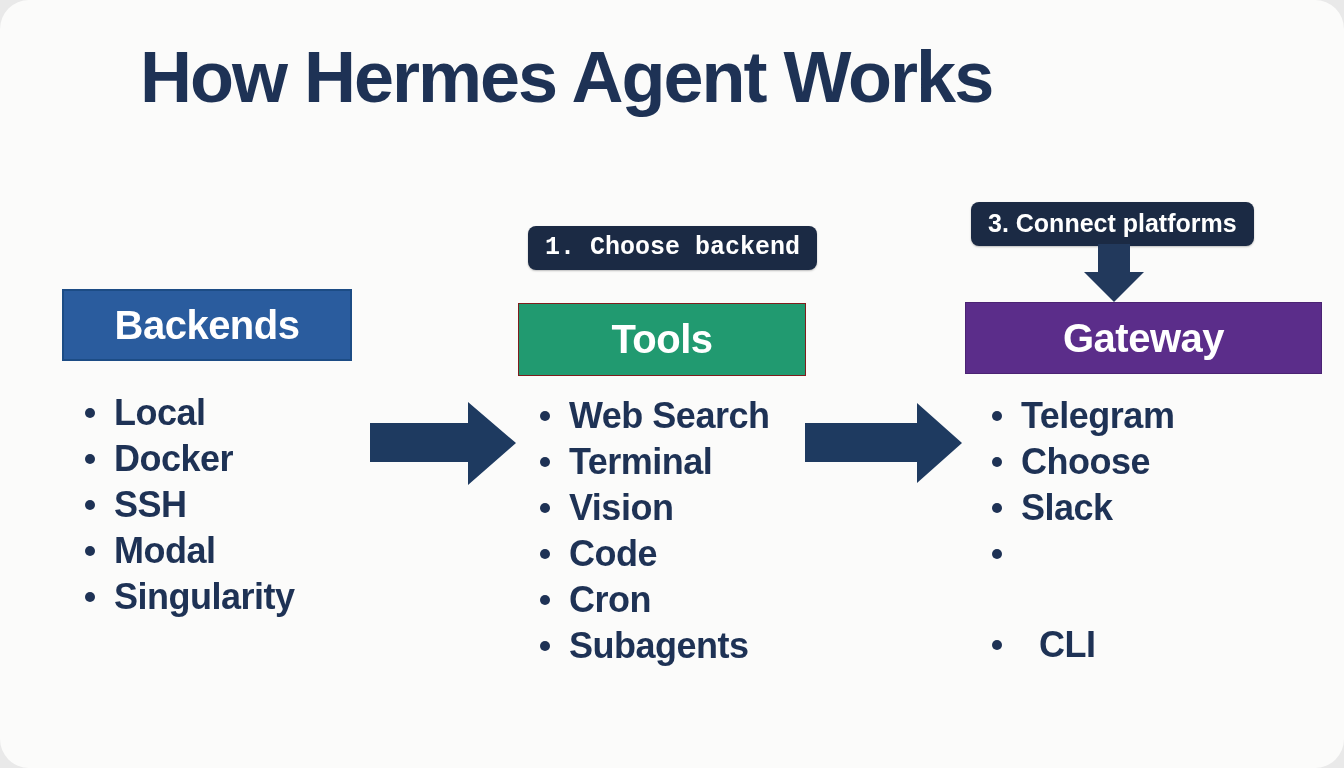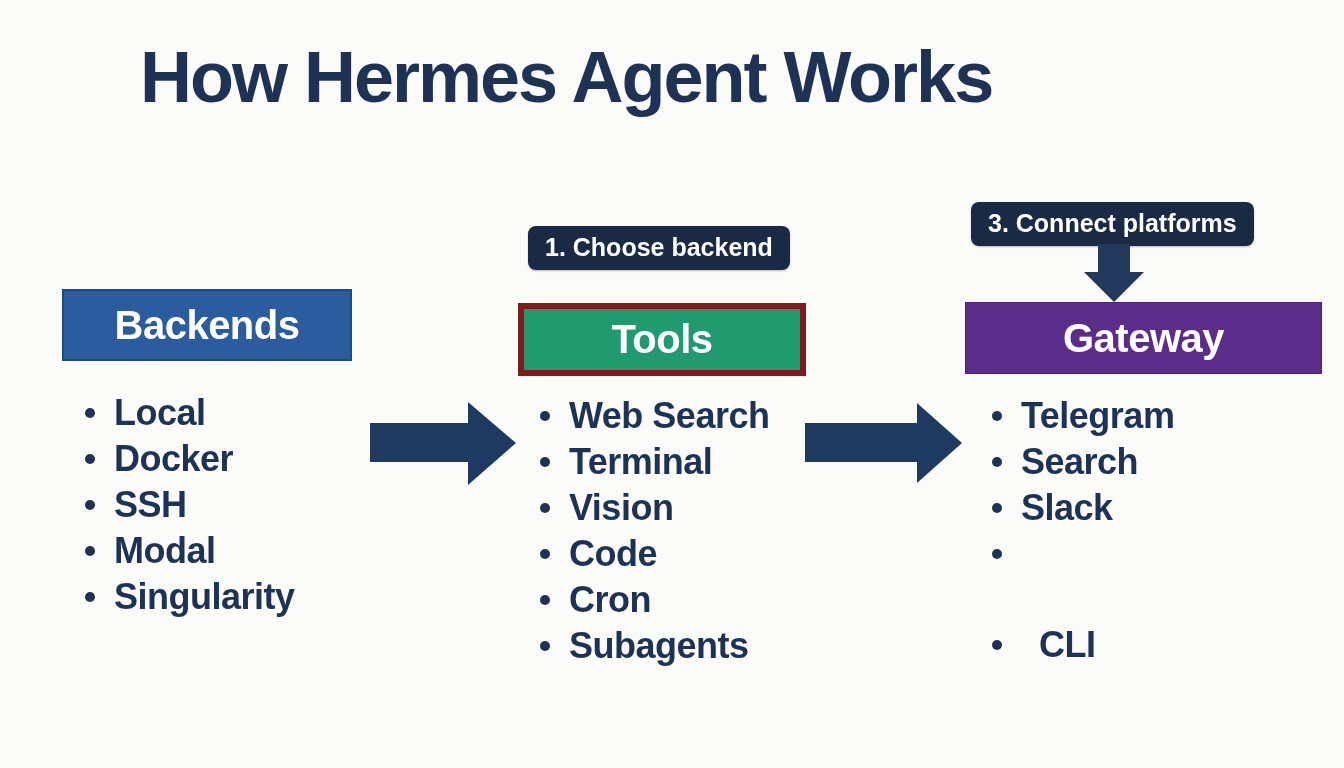--- a/index.html
+++ b/index.html
@@ -17,20 +17,21 @@
   html, body { background: #e9e9e9; }
   body { font-family: "Liberation Sans", sans-serif; }
 
   .canvas {
     position: relative;
     width: 1344px;
     height: 768px;
     background: var(--background);
     overflow: hidden;
     margin: 0 auto;
+    border-radius: 29px;
   }
 
   .page-title {
     position: absolute;
     left: 140px;
     top: 36px;
     font-size: 72px;
     font-weight: 700;
     letter-spacing: -2px;
     color: var(--title-text);
@@ -41,42 +42,42 @@
     position: absolute;
     background: var(--label-background);
     color: var(--header-text);
     font-size: 25px;
     font-weight: 700;
     padding: 7px 17px 8px 17px;
     border-radius: 8px;
     white-space: nowrap;
     box-shadow: 0 1px 2px rgba(0,0,0,0.25);
   }
-  .step-label-1 { left: 528px; top: 226px; }
+  .step-label-1 { left: 528px; top: 226px; font-family: Liberation Mono, monospace; }
   .step-label-3 { left: 971px; top: 202px; }
 
   .col-header {
     position: absolute;
     display: flex;
     align-items: center;
     justify-content: center;
     color: var(--header-text);
     font-size: 40px;
     font-weight: 700;
     letter-spacing: -0.5px;
   }
   .col-header-backends {
     left: 62px; top: 289px; width: 290px; height: 72px;
     background: var(--backends-header);
     border: 2px solid #1c4c85;
   }
   .col-header-tools {
     left: 518px; top: 303px; width: 288px; height: 73px;
     background: var(--tools-header);
-    border: 6px solid #7f1d1d;
+    border: 1px solid #7f1d1d;
   }
   .col-header-gateway {
     left: 965px; top: 302px; width: 357px; height: 72px;
     background: var(--gateway-header);
     border: 1px solid #4b2373;
   }
 
   .list {
     position: absolute;
     list-style: none;
@@ -193,21 +194,21 @@
     </li>
   </ul>
 
   <ul class="list list-gateway">
     <li class="list-item">
       <span class="dot"></span>
       <span>Telegram</span>
     </li>
     <li class="list-item">
       <span class="dot"></span>
-      <span>Search</span>
+      <span>Choose</span>
     </li>
     <li class="list-item">
       <span class="dot"></span>
       <span>Slack</span>
     </li>
     <li class="list-item">
       <span class="dot"></span>
     </li>
     <li class="list-item gap-above">
       <span class="dot"></span>

